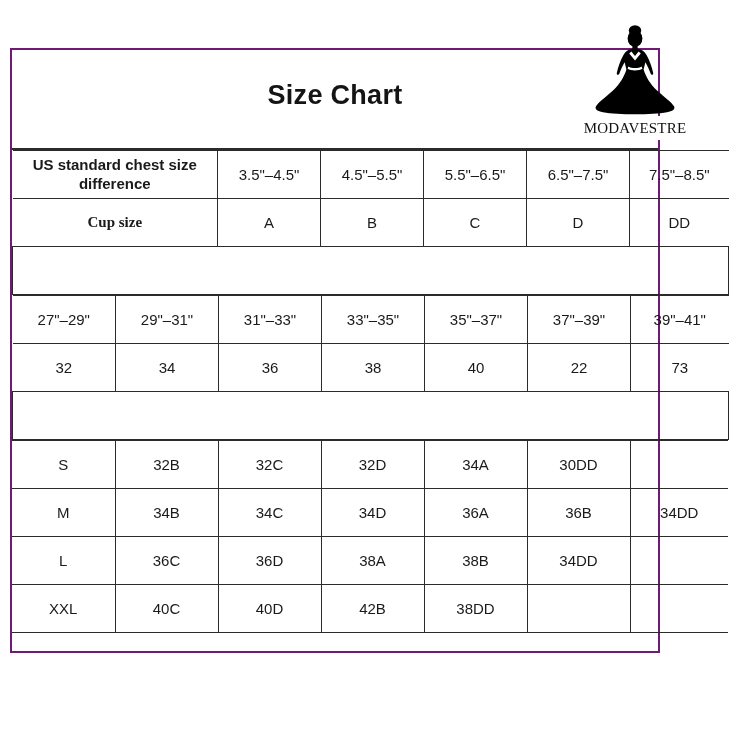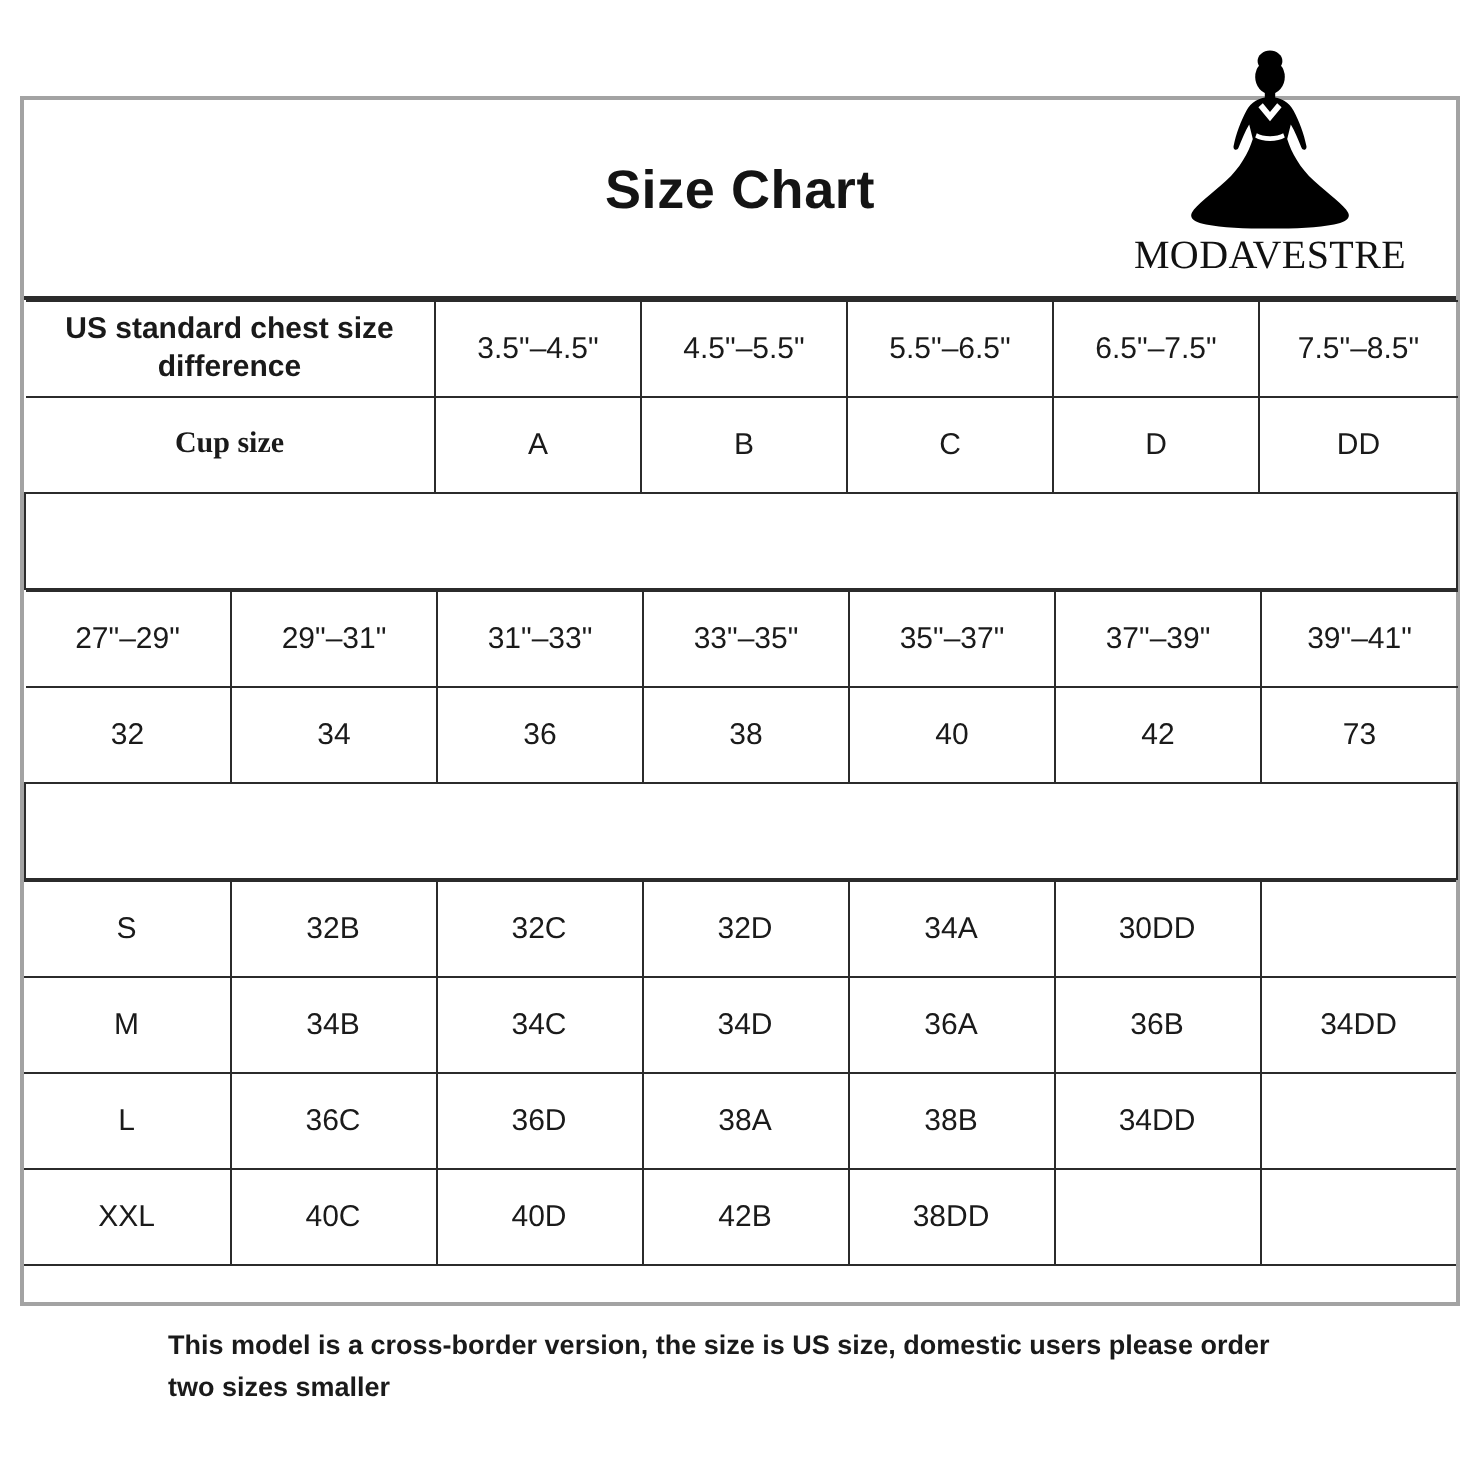--- a/index.html
+++ b/index.html
@@ -37,37 +37,37 @@
     width: 96px;
     height: 95px;
   }
   .logo-word {
     position: absolute;
     left: 0;
     top: 92px;
     width: 140px;
     text-align: center;
     font-family: "Liberation Serif", serif;
-    font-size: 20px;
+    font-size: 15px;
     font-weight: 400;
     letter-spacing: 0.2px;
     color: #111111;
     white-space: nowrap;
     background: #ffffff;
     line-height: 24px;
   }
 
   
   .chart {
     position: absolute;
     left: 10px;
     top: 48px;
-    width: 720px;
+    width: 650px;
     height: 605px;
-    border: 2px solid #a3a3a3;
+    border: 2px solid #701a75;
     background: #ffffff;
   }
 
   .title-band {
     position: relative;
     height: 100px;
     border-bottom: 2px solid #2b2b2b;
   }
   .title-text {
     position: absolute;
@@ -220,21 +220,21 @@
           <td>35"–37"</td>
           <td>37"–39"</td>
           <td class="noright">39"–41"</td>
         </tr>
         <tr>
           <td class="noleft">32</td>
           <td>34</td>
           <td>36</td>
           <td>38</td>
           <td>40</td>
-          <td>42</td>
+          <td>22</td>
           <td class="noright">73</td>
         </tr>
         <tr class="spacer-row">
           <td colspan="7"></td>
         </tr>
       </tbody>
     </table>
 
     <table class="grid">
       <colgroup>
@@ -281,15 +281,14 @@
           <td>42B</td>
           <td>38DD</td>
           <td></td>
           <td class="noright"></td>
         </tr>
       </tbody>
     </table>
 
   </div>
 
-  <div class="note">This model is a cross-border version, the size is US size, domestic users please order two sizes smaller</div>
 
 </div>
 
 </body></html>

